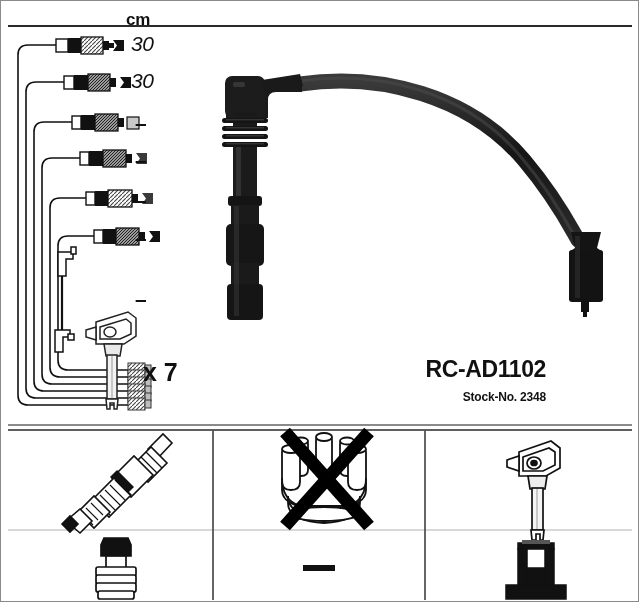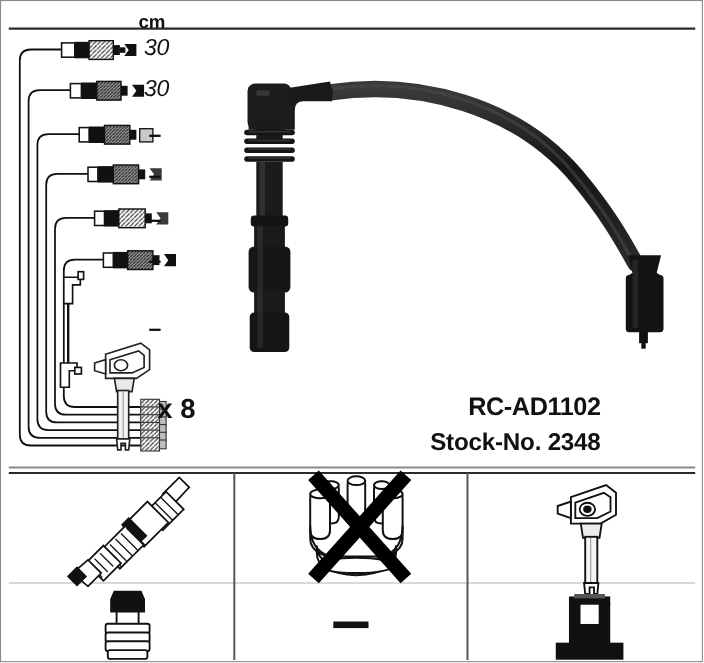--- a/index.html
+++ b/index.html
@@ -16,21 +16,21 @@
   }
   .svg-layer{position:absolute;left:0;top:0;width:640px;height:603px;}
 
   
   .txt{position:absolute;color:#111;line-height:1;white-space:nowrap;}
   .cm-head{left:126px;top:11px;font-size:17px;font-weight:bold;letter-spacing:-0.3px;}
   .len{font-size:21px;font-weight:normal;letter-spacing:-0.5px;font-style:italic;}
   .len-dash{font-size:21px;font-weight:bold;}
   .qty{left:143px;top:360px;font-size:25px;font-weight:bold;letter-spacing:0px;}
   .pcode{right:18px;top:358px;font-size:23px;font-weight:bold;letter-spacing:-0.4px;text-align:left;}
-  .scode{right:18px;top:391px;font-size:22px;font-weight:bold;letter-spacing:-0.2px;text-align:right;}
+  .scode{right:18px;top:391px;font-size:12px;font-weight:bold;letter-spacing:-0.2px;text-align:right;}
 </style>
 </head>
 <body>
 
 <div id="sheet">
 
   <div class="outer-border"></div>
 
   <svg class="svg-layer" viewBox="0 0 640 603">
     <defs>
@@ -213,21 +213,21 @@
   <div class="txt cm-head">cm</div>
 
   <div class="txt len" style="left:131px;top:33px;">30</div>
   <div class="txt len" style="left:131px;top:70px;">30</div>
   <div class="txt len-dash" style="left:135px;top:112px;">–</div>
   <div class="txt len-dash" style="left:135px;top:149px;">–</div>
   <div class="txt len-dash" style="left:135px;top:189px;">–</div>
   <div class="txt len-dash" style="left:135px;top:227px;">–</div>
   <div class="txt len-dash" style="left:135px;top:288px;">–</div>
 
-  <div class="txt qty">x 8</div>
+  <div class="txt qty">x 7</div>
   <div class="txt pcode">RC-AD1102</div>
   <div class="txt scode">Stock-No. 2348</div>
 
   <svg class="svg-layer" viewBox="0 0 640 603">
 
     <line x1="8" y1="425" x2="632" y2="425" stroke="#8a8a8a" stroke-width="2"></line>
     <line x1="8" y1="430" x2="632" y2="430" stroke="#2a2a2a" stroke-width="1.6"></line>
     <line x1="8" y1="530" x2="632" y2="530" stroke="#d8d8d8" stroke-width="2"></line>
     <line x1="213" y1="430" x2="213" y2="600" stroke="#555" stroke-width="1.8"></line>
     <line x1="425" y1="430" x2="425" y2="600" stroke="#555" stroke-width="1.8"></line>

